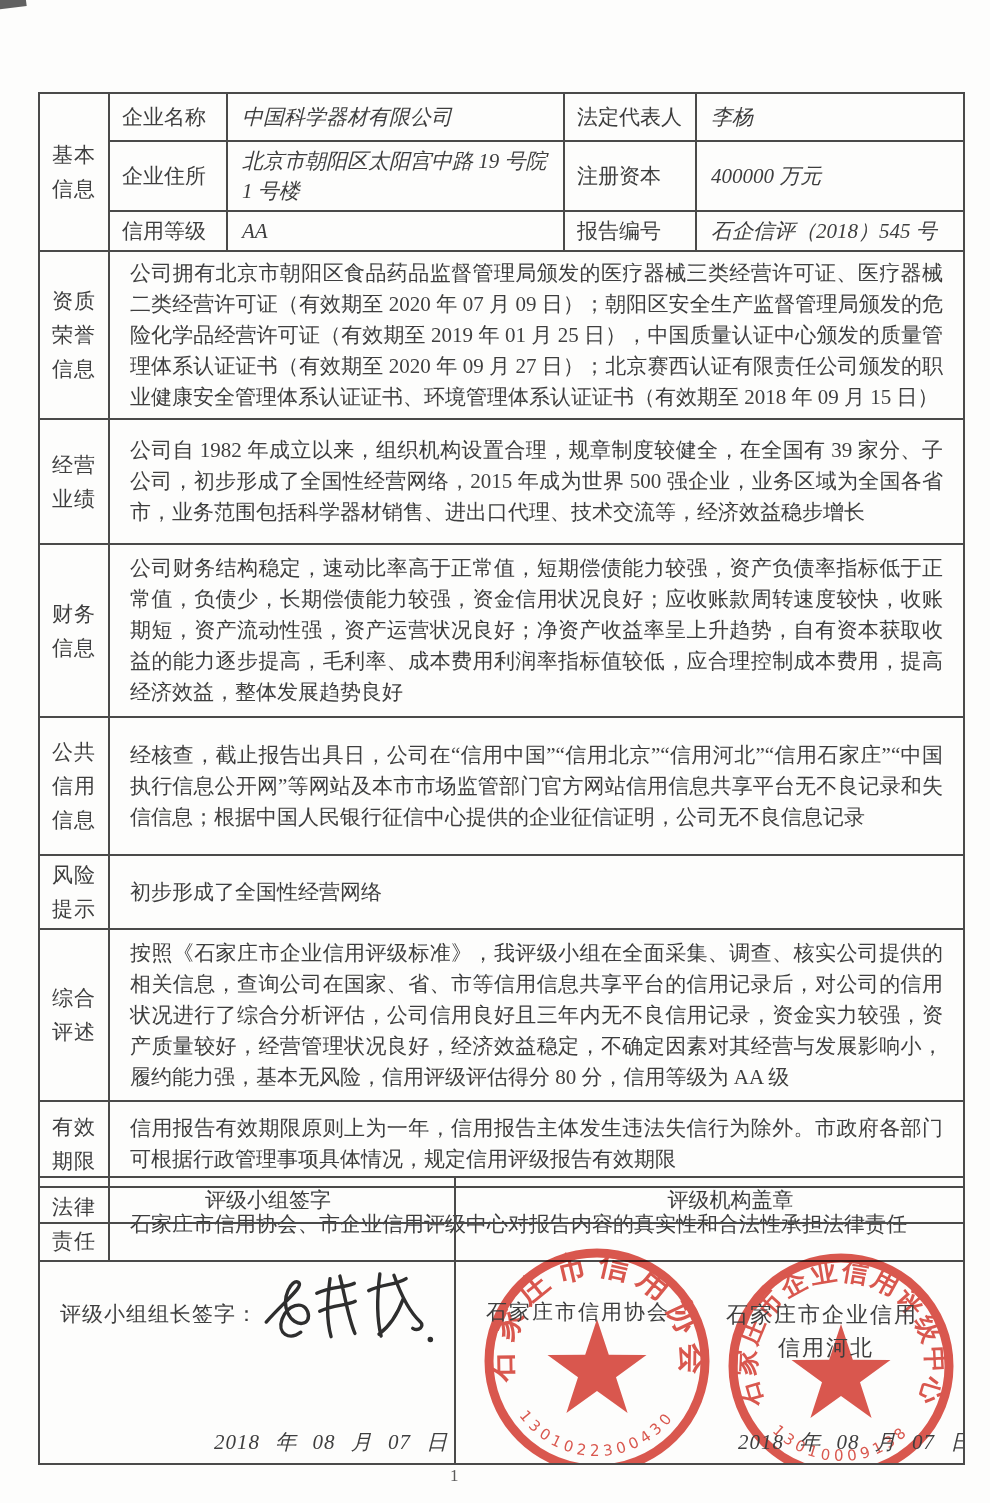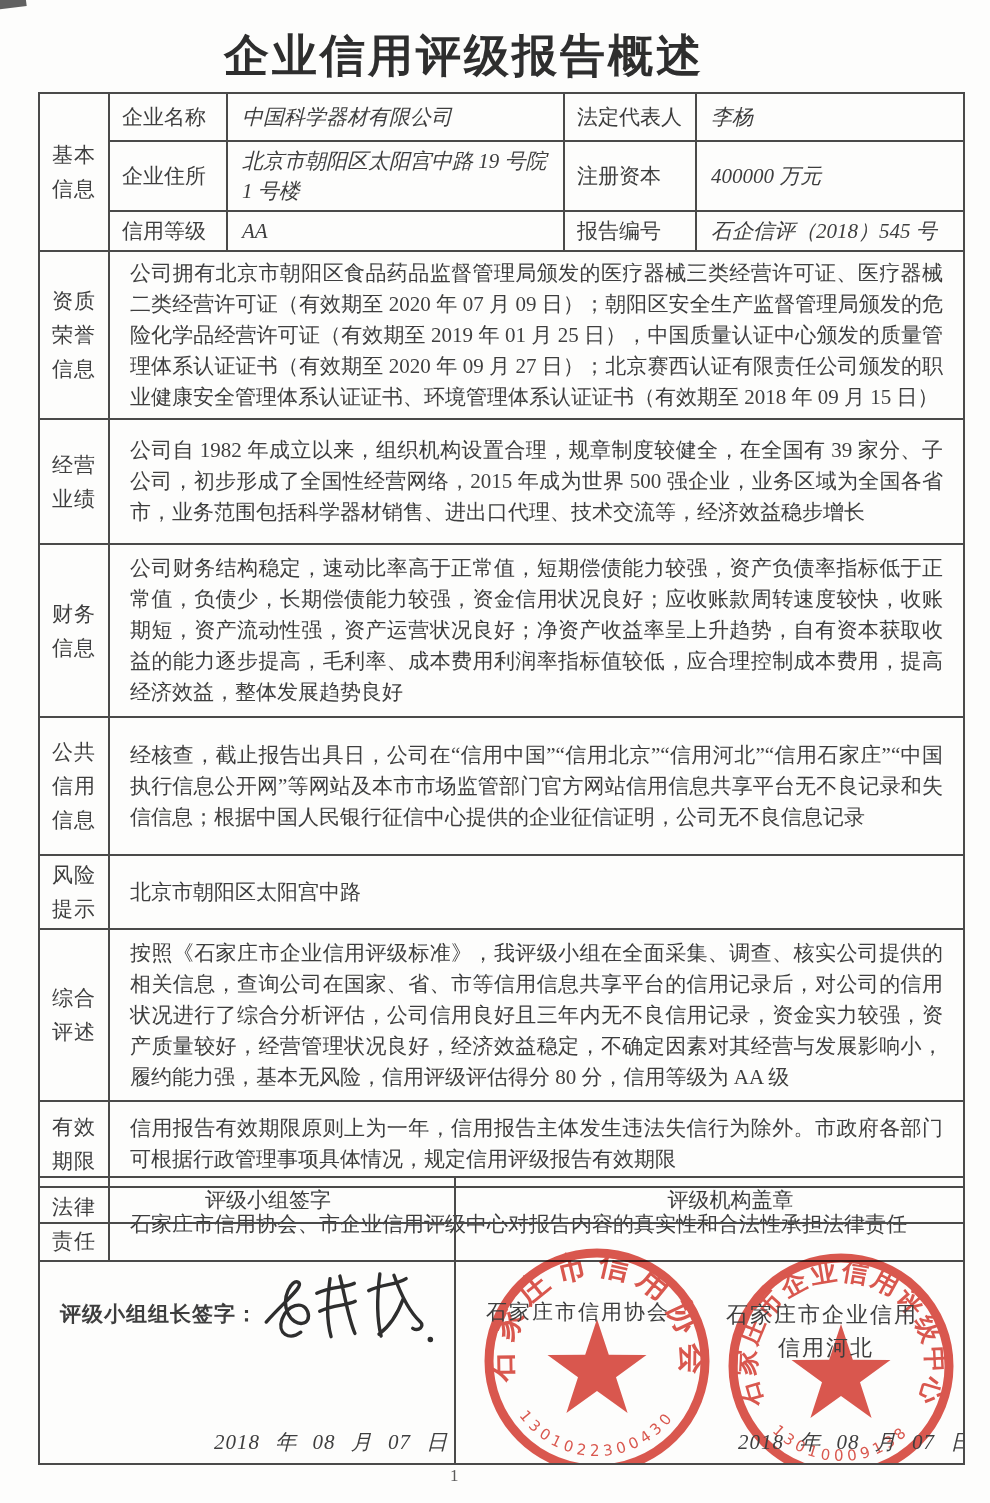--- a/index.html
+++ b/index.html
@@ -45,41 +45,40 @@
   tr.s1 td{height:113px;}
   tr.s2 td{height:161px;}
   tr.s3 td{height:126px;}
   tr.s4 td{height:62px;}
   tr.s5 td{height:160px;}
   tr.s6 td{height:74px;}
   tr.s7 td{height:52px;}
   tr.fh td{height:42px;text-align:center;padding-left:43px;}
   tr.fb td{height:237px;position:relative;vertical-align:top;}
   .sig-cell,.seal-cell{position:relative;}
-  .sig-label{position:absolute;left:20px;top:76px;font-size:21px;letter-spacing:1px;font-weight:bold;}
+  .sig-label{position:absolute;left:20px;top:76px;font-size:21px;letter-spacing:1px;}
   .signature{position:absolute;left:208px;top:42px;transform:rotate(-3deg);}
   .date{position:absolute;font-size:21px;word-spacing:9px;letter-spacing:1px;white-space:nowrap;font-style:italic;}
   .date-left{left:174px;top:204px;}
   .date-right{left:282px;top:204px;z-index:3;}
   .org1{position:absolute;left:30px;top:74px;font-size:21px;letter-spacing:2px;z-index:3;white-space:nowrap;}
   .org2{position:absolute;left:270px;top:74px;width:200px;z-index:3;font-size:22px;letter-spacing:2px;line-height:33px;}
   .org2 .c{text-align:center;}
   .seal{position:absolute;mix-blend-mode:multiply;opacity:.92;z-index:2;}
   .seal1{left:24px;top:20px;}
   .seal2{left:268px;top:25px;}
   .pageno{position:absolute;left:450px;top:1466px;font-size:17px;color:#5a5a5a;}
 </style>
 </head>
 <body>
 
 <div class="page" style="--ink: #3e3e3e; --line: #4a4a4a;">
 
   <div class="corner-mark"></div>
 
-  <h1 class="title">企业信用评级报告概述</h1>
 
   <table class="main">
     <colgroup>
       <col style="width:70px">
         <col style="width:118px">
         <col style="width:337px">
       <col style="width:132px">
         <col style="width:268px">
     </colgroup>
     <tbody>
@@ -113,21 +112,21 @@
     <tr class="s2">
       <td class="sec">财务信息</td>
       <td class="txt" colspan="4">公司财务结构稳定，速动比率高于正常值，短期偿债能力较强，资产负债率指标低于正常值，负债少，长期偿债能力较强，资金信用状况良好；应收账款周转速度较快，收账期短，资产流动性强，资产运营状况良好；净资产收益率呈上升趋势，自有资本获取收益的能力逐步提高，毛利率、成本费用利润率指标值较低，应合理控制成本费用，提高经济效益，整体发展趋势良好</td>
     </tr>
     <tr class="s3">
       <td class="sec">公共信用信息</td>
       <td class="txt" colspan="4">经核查，截止报告出具日，公司在“信用中国”“信用北京”“信用河北”“信用石家庄”“中国执行信息公开网”等网站及本市市场监管部门官方网站信用信息共享平台无不良记录和失信信息；根据中国人民银行征信中心提供的企业征信证明，公司无不良信息记录</td>
     </tr>
     <tr class="s4">
       <td class="sec">风险提示</td>
-      <td class="txt" colspan="4">北京市朝阳区太阳宫中路</td>
+      <td class="txt" colspan="4">初步形成了全国性经营网络</td>
     </tr>
     <tr class="s5">
       <td class="sec">综合评述</td>
       <td class="txt" colspan="4">按照《石家庄市企业信用评级标准》，我评级小组在全面采集、调查、核实公司提供的相关信息，查询公司在国家、省、市等信用信息共享平台的信用记录后，对公司的信用状况进行了综合分析评估，公司信用良好且三年内无不良信用记录，资金实力较强，资产质量较好，经营管理状况良好，经济效益稳定，不确定因素对其经营与发展影响小，履约能力强，基本无风险，信用评级评估得分 80 分，信用等级为 AA 级</td>
     </tr>
     <tr class="s6">
       <td class="sec">有效期限</td>
       <td class="txt" colspan="4">信用报告有效期限原则上为一年，信用报告主体发生违法失信行为除外。市政府各部门可根据行政管理事项具体情况，规定信用评级报告有效期限</td>
     </tr>
     <tr class="s7">

